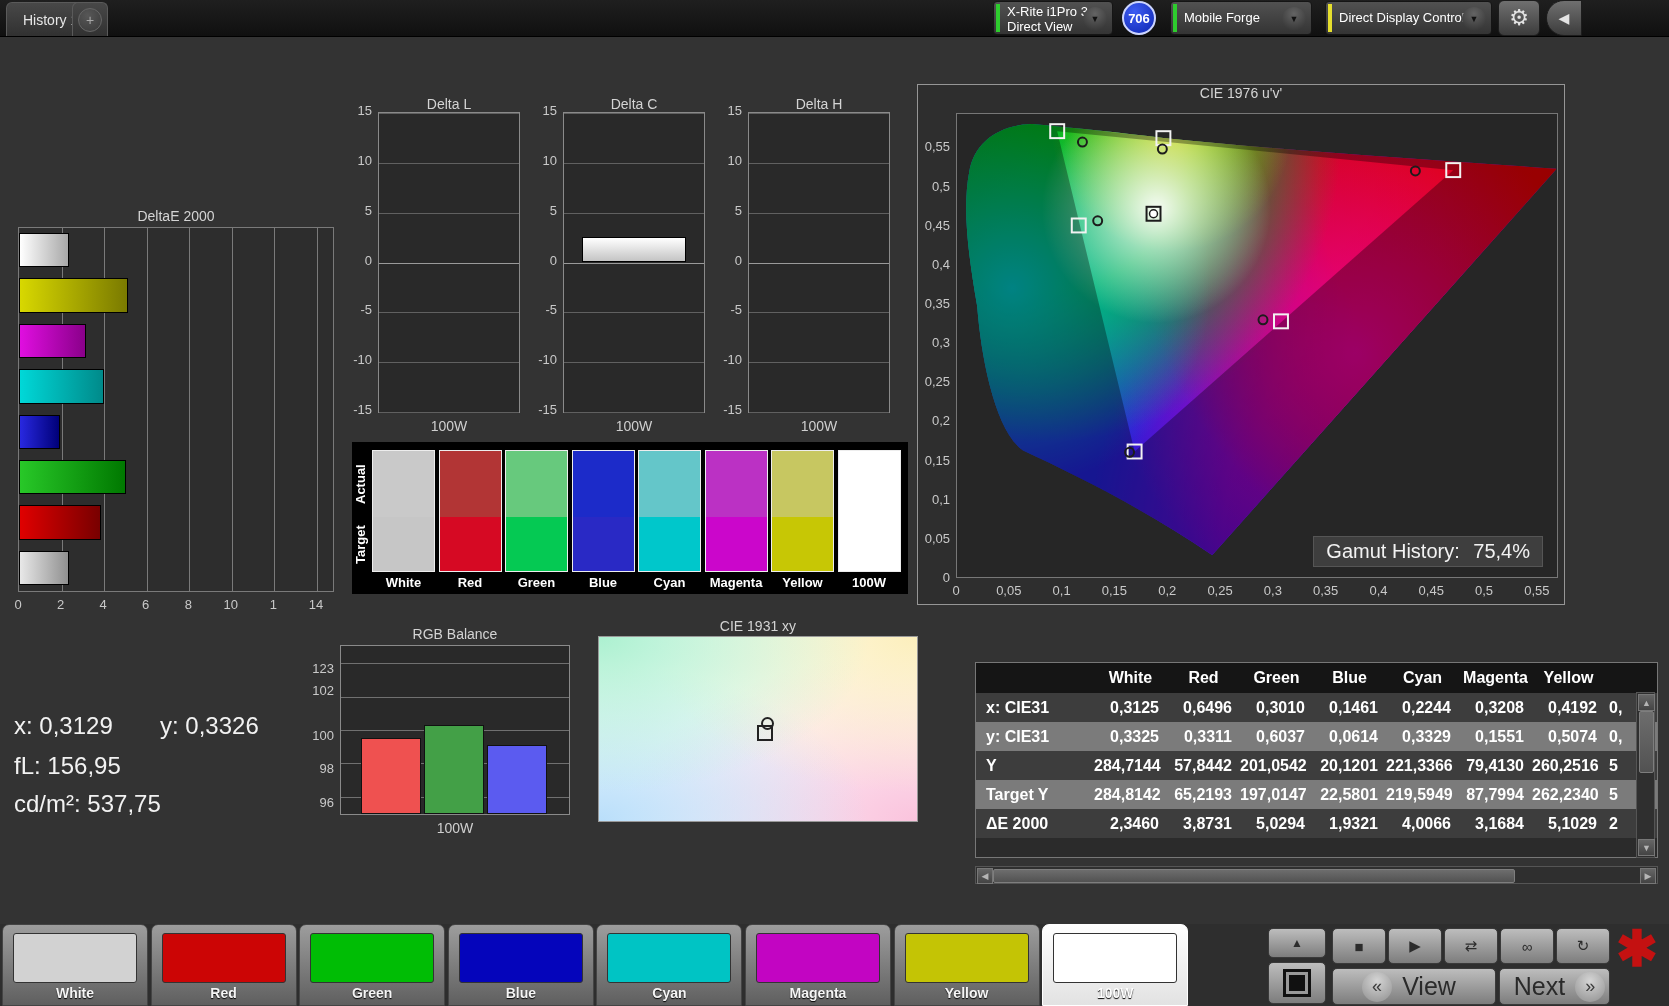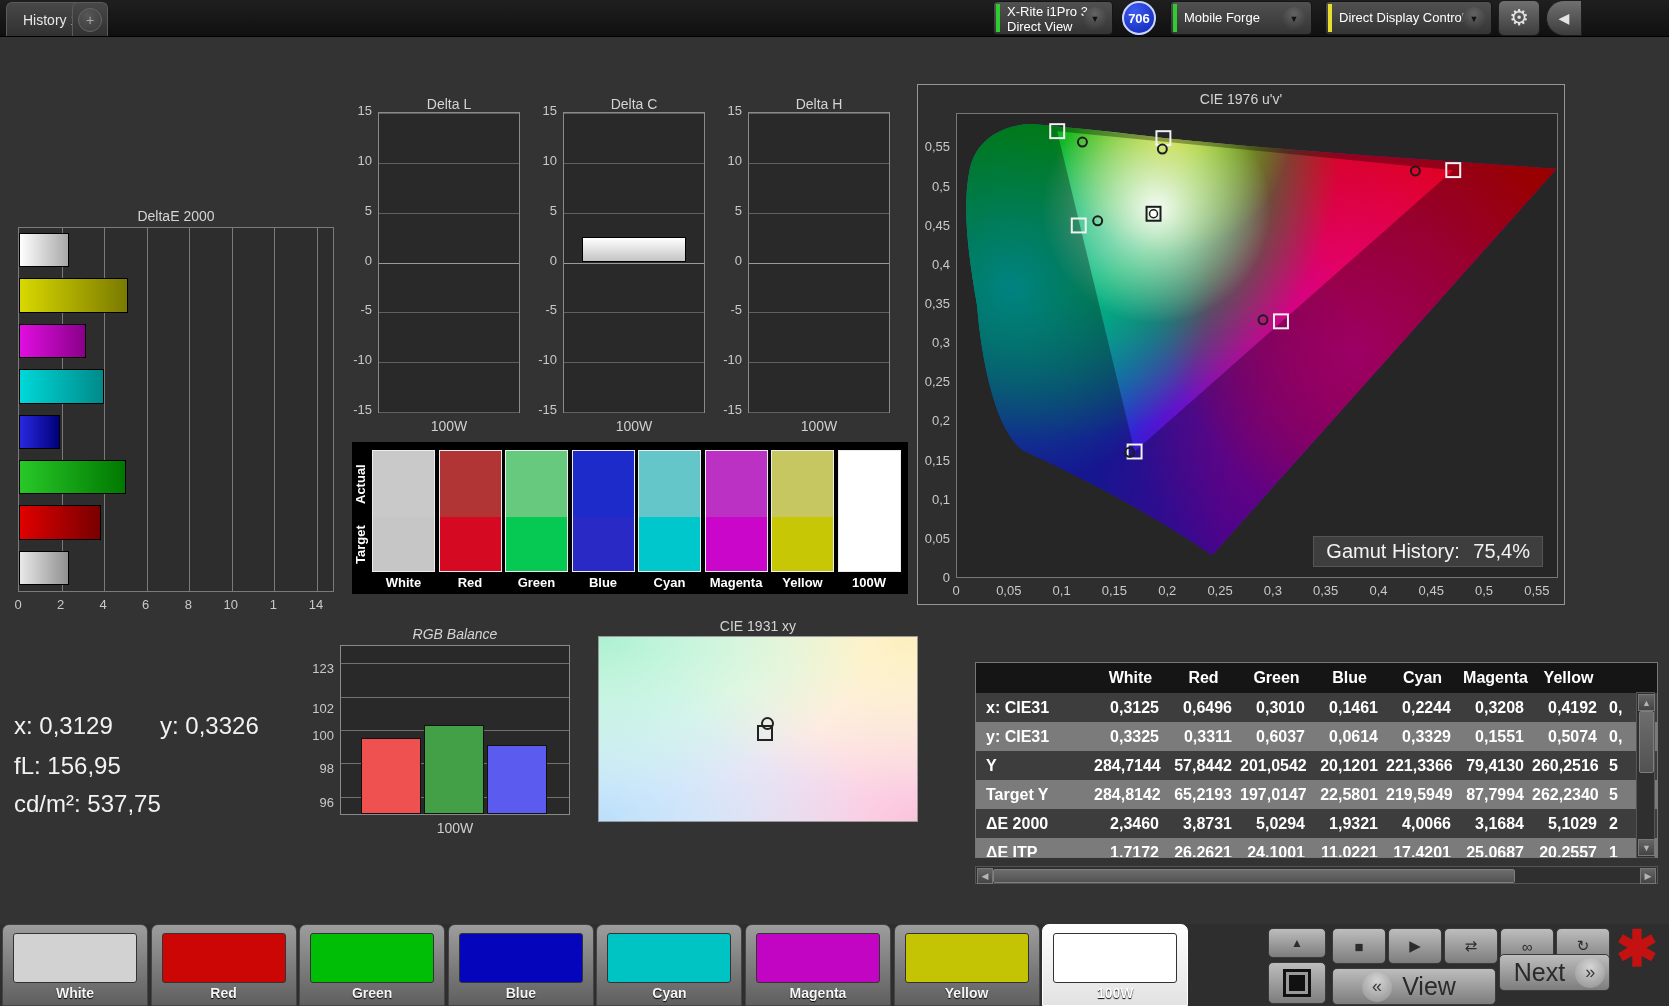--- a/index.html
+++ b/index.html
@@ -297,21 +297,21 @@
           <div class="sw-pair">
             <div class="sw-actual" style="background: rgb(255, 255, 255);"></div>
             <div class="sw-target" style="background: rgb(255, 255, 255);"></div>
           </div>
           <div class="sw-label">100W</div>
         </div>
       </div>
   </div>
 
   <div class="cie-panel">
-    <div class="panel-title" style="margin-top:6px;">CIE 1976 u'v'</div>
+    <div class="panel-title" style="">CIE 1976 u'v'</div>
     <div class="cie-plot">
       <svg width="600" height="463" viewBox="0 0 602 465">
         <defs>
           <clipPath id="locusClip">
               <path class="locus-path" d="M 256,443 C 190,398 118,362 66,338 C 38,318 24,245 20,193 C 11,141 5,95 12,58 C 17,28 42,11 75,10 C 118,14 165,19 207,24 C 345,38 478,46 602,55 L 256,443 Z"></path>
             </clipPath>
           <radialGradient id="gPurple" gradientUnits="userSpaceOnUse" cx="470" cy="430" r="340">
             <stop offset="0" stop-color="#7a00d0"></stop>
               <stop offset="0.6" stop-color="#7a00d0" stop-opacity="0.8"></stop>
               <stop offset="1" stop-color="#7a00d0" stop-opacity="0"></stop>
@@ -403,24 +403,24 @@
       <span style="position: absolute; left: 566.07px; top: 498px; transform: translateX(-50%); font-size: 13px; color: rgb(201, 201, 201);">0,5</span>
       <span style="position: absolute; left: 618.877px; top: 498px; transform: translateX(-50%); font-size: 13px; color: rgb(201, 201, 201);">0,55</span>
     </div>
 
   <div class="cr-line" style="left:14px;top:712px;">x: 0,3129</div>
   <div class="cr-line" style="left:160px;top:712px;">y: 0,3326</div>
   <div class="cr-line" style="left:14px;top:752px;">fL: 156,95</div>
   <div class="cr-line" style="left:14px;top:790px;">cd/m²: 537,75</div>
 
   <div style="position:absolute;left:302px;top:626px;width:272px;height:216px;">
-    <div class="panel-title" style="position:absolute;left:38px;width:230px;top:0;font-style:italic;">RGB Balance</div>
+    <div class="panel-title" style="position:absolute;left:38px;width:230px;top:0;">RGB Balance</div>
     <div style="position:absolute;left:0;top:10px;width:36px;height:180px;">
         <div class="ytick" style="top: 25.4653px;">123</div>
-        <div class="ytick" style="top: 65px; text-align: right;">102</div>
+        <div class="ytick" style="top: 47px; text-align: right;">102</div>
         <div class="ytick" style="top: 92px;">100</div>
         <div class="ytick" style="top: 125.267px;">98</div>
         <div class="ytick" style="top: 158.535px;">96</div>
       </div>
     <div class="plot" style="left:38px;top:19px;width:230px;height:170px;">
         <div class="hgrid" style="top: 17.4653px; background: rgb(112, 112, 112);"></div>
         <div class="hgrid" style="top: 50.7327px; background: rgb(112, 112, 112);"></div>
         <div class="hgrid" style="top: 84px; background: rgb(112, 112, 112);"></div>
         <div class="hgrid" style="top: 117.267px; background: rgb(112, 112, 112);"></div>
         <div class="hgrid" style="top: 150.535px; background: rgb(112, 112, 112);"></div>
@@ -497,31 +497,20 @@
         <div class="tcell lab">ΔE 2000</div>
         <div class="tcell">2,3460</div>
         <div class="tcell">3,8731</div>
         <div class="tcell">5,0294</div>
         <div class="tcell">1,9321</div>
         <div class="tcell">4,0066</div>
         <div class="tcell">3,1684</div>
         <div class="tcell">5,1029</div>
         <div class="tcell" style="padding-right: 0px; text-align: left; padding-left: 4px;">2</div>
       </div>
-      <div class="trow odd">
-        <div class="tcell lab">ΔE ITP</div>
-        <div class="tcell">1,7172</div>
-        <div class="tcell">26,2621</div>
-        <div class="tcell">24,1001</div>
-        <div class="tcell">11,0221</div>
-        <div class="tcell">17,4201</div>
-        <div class="tcell">25,0687</div>
-        <div class="tcell">20,2557</div>
-        <div class="tcell" style="padding-right: 0px; text-align: left; padding-left: 4px;">1</div>
-      </div>
     </div>
 
   <div class="sb" style="left:1636px;top:692px;width:19px;height:166px;">
     <div class="sb-arrow" style="left:1px;top:1px;width:15px;height:15px;">▲</div>
     <div class="sb-thumb" style="left:2px;top:18px;width:13px;height:60px;"></div>
     <div class="sb-arrow" style="left:1px;bottom:1px;width:15px;height:15px;">▼</div>
   </div>
 
   <div class="sb" style="left:975px;top:866px;width:683px;height:18px;">
     <div class="sb-arrow" style="left:1px;top:1px;width:14px;height:14px;">◀</div>
@@ -585,20 +574,20 @@
       <span class="glyph">∞</span>
     </div>
     <div class="ctl" style="left:1556px;top:4px;width:54px;height:36px;">
       <span class="glyph">↻</span>
     </div>
 
     <div class="ctl" style="left:1332px;top:44px;width:164px;height:37px;">
       <span class="navchev">«</span>
       <span class="navtxt">View</span>
     </div>
-    <div class="ctl" style="left:1499px;top:30px;width:111px;height:37px;">
+    <div class="ctl" style="left:1499px;top:44px;width:111px;height:37px;">
       <span class="navtxt">Next</span>
       <span class="navchev">»</span>
     </div>
   </div>
   <div class="asterisk">✱</div>
 
 </div>
 
 </body></html>

